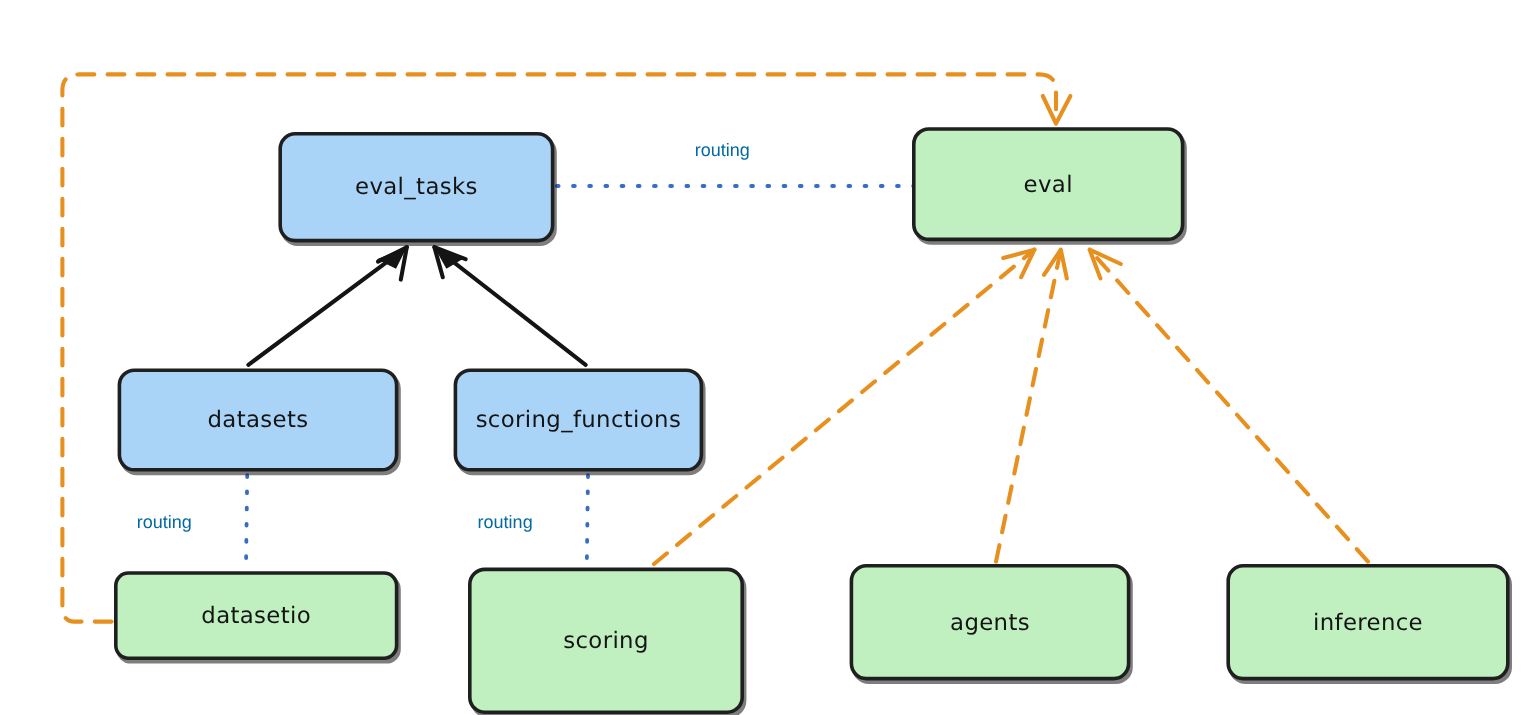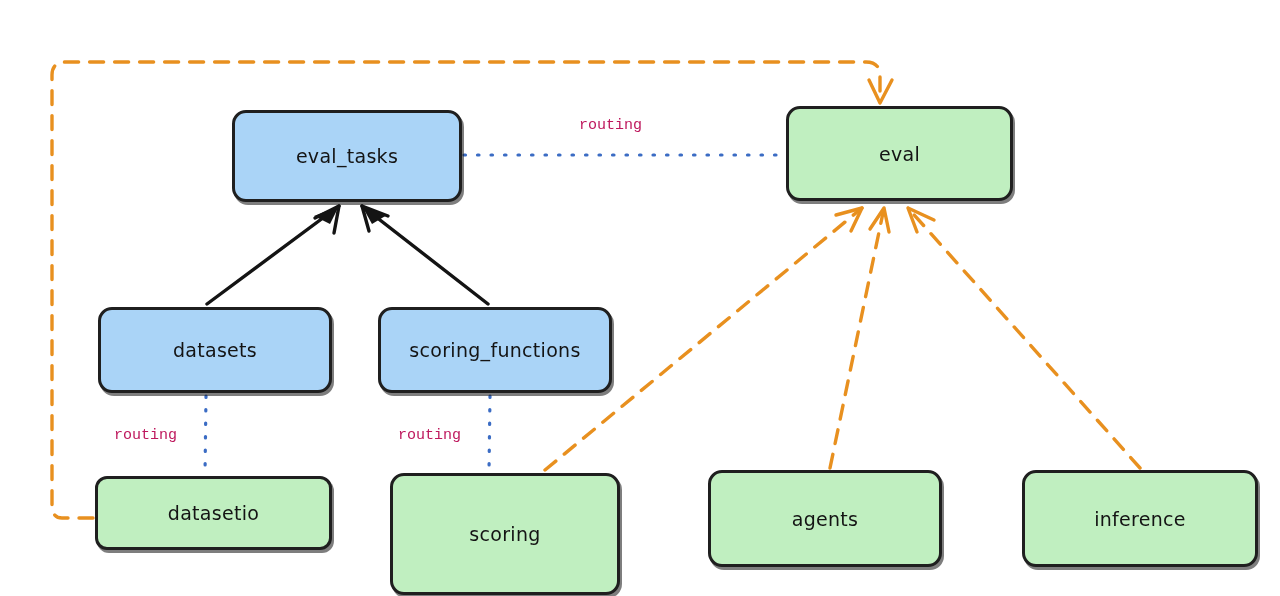--- a/index.html
+++ b/index.html
@@ -26,23 +26,23 @@
     font-size:19px;
     color:#141414;
     letter-spacing:0.3px;
     white-space:nowrap;
   }
   .api{background:#aad4f7;}
   .provider{background:#c0efc0;}
 
   .edge-label{
     position:absolute;
-    font-family:Liberation Mono, monospace;
+    font-family:Liberation Sans, sans-serif;
     font-size:15px;
-    color:#be185d;
+    color:#0369a1;
     white-space:nowrap;
   }
 </style>
 </head>
 <body>
 
 <div id="canvas">
 
   <svg id="wires" viewBox="0 0 1280 596" xmlns="http://www.w3.org/2000/svg">
 
@@ -88,29 +88,29 @@
     <g>
       <path d="M 93 518 L 62 518 Q 52 518 52 505 L 52 75 Q 52 62 66 62 L 866 62 Q 880 62 880 76 L 880 100" fill="none" stroke="#e8901f" stroke-width="3.4" stroke-linecap="round" stroke-dasharray="14 11"></path>
       <path d="M 880 103 L 869 80 M 880 103 L 892 80" fill="none" stroke="#e8901f" stroke-width="3.4" stroke-linecap="round"></path>
     </g>
   </svg>
 
   <div class="node api" style="left:232px;top:110px;width:230px;height:92px;">
     <span class="lbl">eval_tasks</span>
   </div>
 
-  <div class="node provider" style="left:786px;top:106px;width:227px;height:95px;">
+  <div class="node provider" style="left:760px;top:106px;width:227px;height:95px;">
     <span class="lbl">eval</span>
   </div>
 
   <div class="node api" style="left:98px;top:307px;width:234px;height:86px;justify-content:center;">
     <span class="lbl">datasets</span>
   </div>
 
-  <div class="node api" style="left:378px;top:307px;width:234px;height:86px;">
+  <div class="node api" style="left:378px;top:307px;width:208px;height:86px;">
     <span class="lbl">scoring_functions</span>
   </div>
 
   <div class="node provider" style="left:95px;top:476px;width:237px;height:74px;border-radius:12px;">
     <span class="lbl">datasetio</span>
   </div>
 
   <div class="node provider" style="left:390px;top:473px;width:230px;height:122px;">
     <span class="lbl">scoring</span>
   </div>

